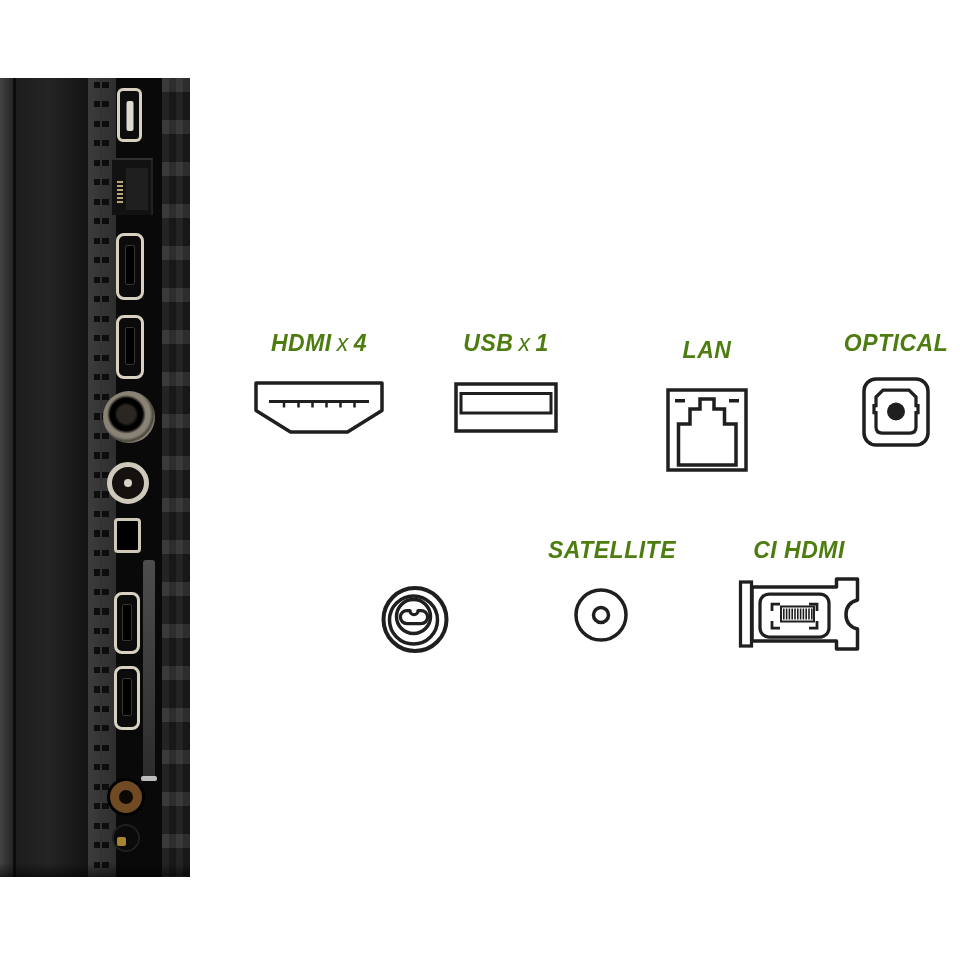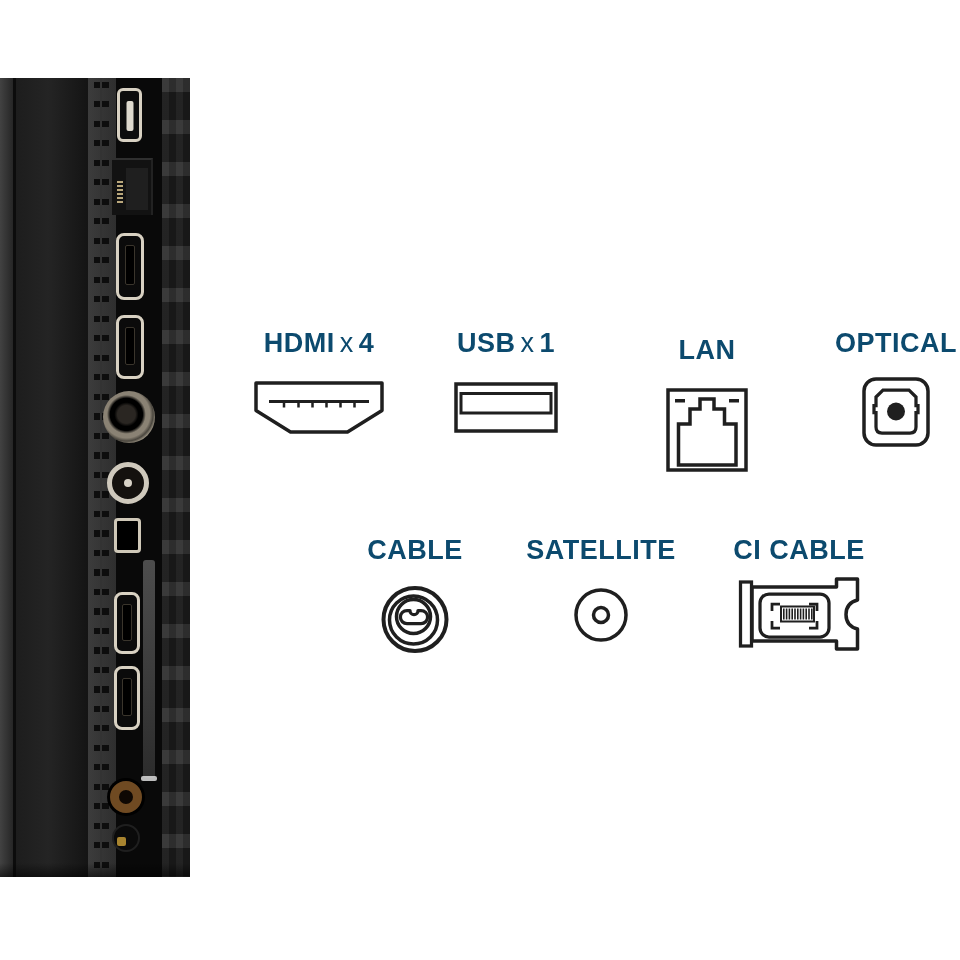--- a/index.html
+++ b/index.html
@@ -5,22 +5,22 @@
   html,body{margin:0;padding:0;}
   body{
     width:960px;height:960px;background:#ffffff;position:relative;
     font-family:"Liberation Sans",sans-serif;overflow:hidden;
   }
   .stage{position:absolute;inset:0;}
 
   
   .port-item{position:absolute;width:150px;text-align:center;}
   .port-label{
-    font-size:27px;font-weight:700;color:#0c4a6e;letter-spacing:.5px;
-    line-height:28px;white-space:nowrap;
+    font-size:23px;font-weight:700;color:#4d7c0f;letter-spacing:.5px;
+    line-height:28px;white-space:nowrap;font-style:italic;
   }
   .lbl-x{font-weight:400;margin:0 5px;}
   .lbl-x:empty{margin:0;}
   .port-icon{display:block;margin:0 auto;position:absolute;left:50%;transform:translateX(-50%);}
 
   
   .tv-photo{position:absolute;left:0;top:78px;width:190px;height:799px;overflow:hidden;background:#161616;}
   .screen-edge{position:absolute;left:0;top:0;width:13px;height:100%;
     background:linear-gradient(to right,#424242,#262626);}
   .screen-line{position:absolute;left:13px;top:0;width:3px;height:100%;background:#0c0c0c;}
@@ -143,39 +143,38 @@
   <div class="port-item" style="left:821px;top:329px;height:125px;">
     <div class="port-label"><span>OPTICAL</span><span class="lbl-x"></span><span></span></div>
     <svg class="port-icon" style="top:48px;" width="68" height="70" viewBox="0 0 68 70">
       <rect x="2" y="2" width="64" height="66" rx="12" fill="#fff" stroke="#1f1f1f" stroke-width="3.5"></rect>
       <path d="M21,13 H47 L54,20 V28.5 H56 V35.5 H54 V50 Q54,56 48,56 H20 Q14,56 14,50 V35.5 H12 V28.5 H14 V20 Z" fill="#fff" stroke="#1f1f1f" stroke-width="3.25" stroke-linejoin="miter"></path>
       <circle cx="34" cy="34.5" r="9" fill="#1f1f1f"></circle>
     </svg>
   </div>
 
   <div class="port-item" style="left:340px;top:536px;height:125px;">
-    <div class="port-label"><span>CABLE</span></div>
     <svg class="port-icon" style="top:49px;" width="70" height="70" viewBox="0 0 70 70">
       <circle cx="35" cy="34.5" r="31.5" fill="#fff" stroke="#1f1f1f" stroke-width="4"></circle>
       <circle cx="33.5" cy="35" r="24" fill="#fff" stroke="#1f1f1f" stroke-width="3.5"></circle>
       <circle cx="33.5" cy="31.5" r="17" fill="#fff" stroke="#1f1f1f" stroke-width="3.5"></circle>
       <path d="M27,25.5 H30 a4,4.2 0 0 0 8,0 H41 a6.6,6.6 0 0 1 0,13.2 H27 a6.6,6.6 0 0 1 0,-13.2 Z" fill="#fff" stroke="#1f1f1f" stroke-width="3.25" stroke-linejoin="round"></path>
     </svg>
   </div>
 
-  <div class="port-item" style="left:526px;top:536px;height:115px;">
+  <div class="port-item" style="left:526px;top:536px;height:115px;text-align:right;">
     <div class="port-label"><span>SATELLITE</span></div>
     <svg class="port-icon" style="top:51px;" width="56" height="56" viewBox="0 0 56 56">
       <circle cx="28" cy="28" r="25" fill="#fff" stroke="#1f1f1f" stroke-width="3.5"></circle>
       <circle cx="28" cy="28" r="7.5" fill="#fff" stroke="#1f1f1f" stroke-width="3.5"></circle>
     </svg>
   </div>
 
   <div class="port-item" style="left:724px;top:536px;height:125px;">
-    <div class="port-label"><span>CI CABLE</span></div>
+    <div class="port-label"><span>CI HDMI</span></div>
     <svg class="port-icon" style="top:39px;" width="124" height="78" viewBox="0 0 124 78">
       <path d="M15,12 H99.5 V4 H120.5 V25 Q109,28 109,39.5 Q109,51 120.5,54 V74 H99.5 V66 H15 Z" fill="#fff" stroke="#1f1f1f" stroke-width="3.5" stroke-linejoin="round"></path>
       <rect x="3.5" y="7" width="11" height="64" fill="#fff" stroke="#1f1f1f" stroke-width="3.25"></rect>
       <rect x="23" y="19" width="69" height="43" rx="9" fill="#fff" stroke="#1f1f1f" stroke-width="3.25"></rect>
       <path d="M35,36 V29 H43 M72,29 H80 V36 M80,46 V53 H72 M43,53 H35 V46" fill="none" stroke="#1f1f1f" stroke-width="2.75"></path>
       <rect x="44" y="31.5" width="33" height="15" fill="#fff" stroke="#1f1f1f" stroke-width="2"></rect>
       <path d="M46.8,33.5 V44.5 M49.6,33.5 V44.5 M52.4,33.5 V44.5 M55.2,33.5 V44.5 M58,33.5 V44.5 M60.8,33.5 V44.5 M63.6,33.5 V44.5 M66.4,33.5 V44.5 M69.2,33.5 V44.5 M72,33.5 V44.5 M74.8,33.5 V44.5" stroke="#1f1f1f" stroke-width="1.6" fill="none"></path>
     </svg>
   </div>
 

